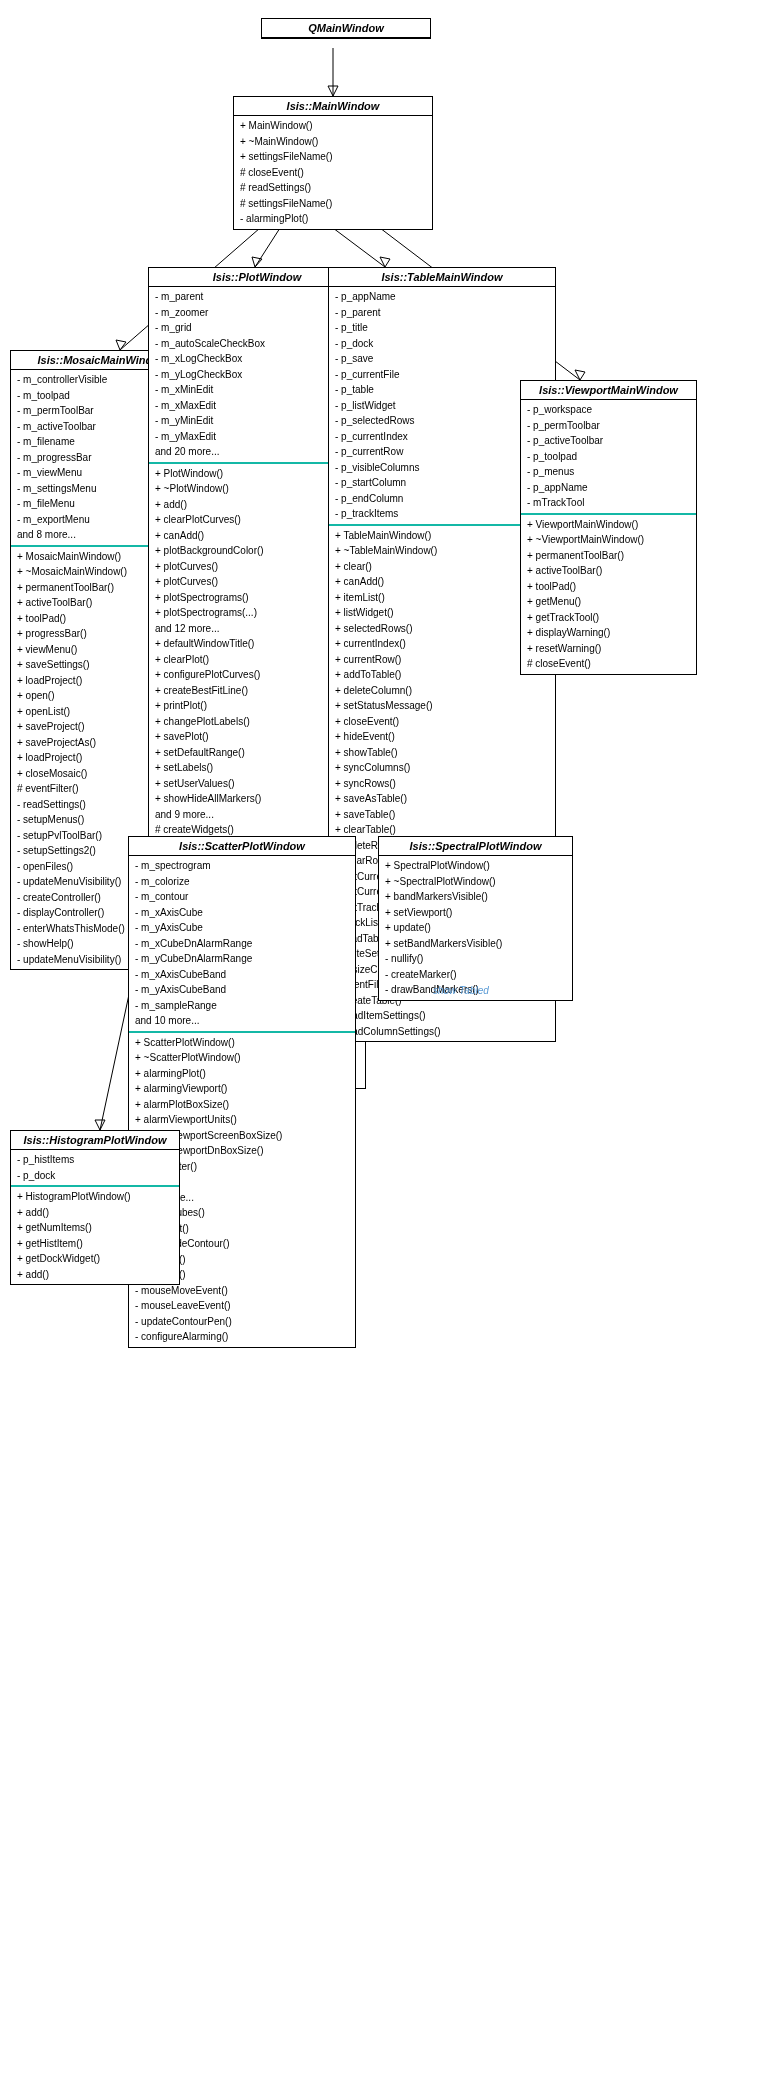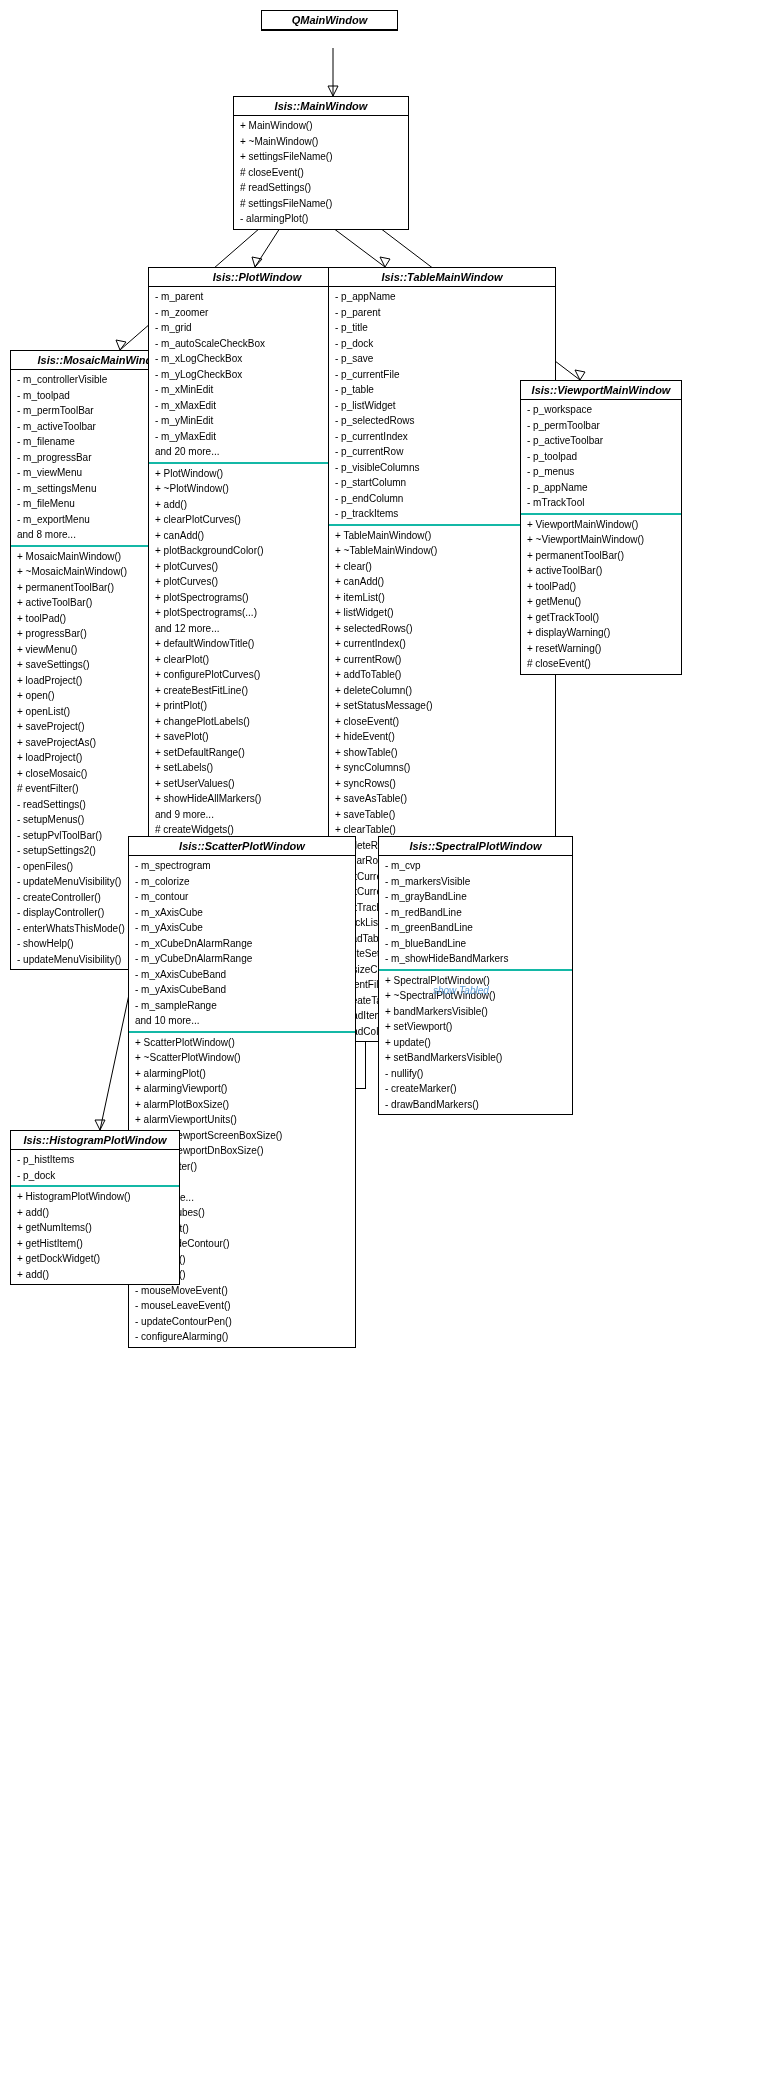--- a/index.html
+++ b/index.html
@@ -91,25 +91,25 @@
     <line x1="300" y1="756" x2="460" y2="836" stroke="#000" stroke-width="1"></line>
     <polygon points="460,836 454,827 464,826" fill="none" stroke="#000" stroke-width="1"></polygon>
 
     <line x1="180" y1="756" x2="100" y2="1130" stroke="#000" stroke-width="1"></line>
     <polygon points="100,1130 95,1120 105,1120" fill="none" stroke="#000" stroke-width="1"></polygon>
 
     <line x1="407" y1="620" x2="407" y2="985" stroke="#5b9bd5" stroke-width="1" stroke-dasharray="4,3"></line>
     <text x="433" y="1002" font-size="10" fill="#5b9bd5" font-style="italic">show Tabled</text>
   </svg>
 
-  <div class="uml-box" style="left:261px; top:10px; width:137px;">
+  <div class="uml-box" style="left:261px; top:18px; width:170px;">
     <div class="box-title">QMainWindow</div>
   </div>
 
-  <div class="uml-box" style="left:233px; top:96px; width:176px;">
+  <div class="uml-box" style="left:233px; top:96px; width:200px;">
     <div class="box-title">Isis::MainWindow</div>
     <div class="box-section">
       <div class="box-item">+ MainWindow()</div>
       <div class="box-item">+ ~MainWindow()</div>
       <div class="box-item">+ settingsFileName()</div>
       <div class="box-item"># closeEvent()</div>
       <div class="box-item"># readSettings()</div>
       <div class="box-item"># settingsFileName()</div>
       <div class="box-item">- alarmingPlot()</div>
     </div>
@@ -269,21 +269,21 @@
       <div class="box-item">+ loadTable()</div>
       <div class="box-item">+ writeSettings()</div>
       <div class="box-item">+ resizeColumn()</div>
       <div class="box-item"># eventFilter()</div>
       <div class="box-item"># createTable()</div>
       <div class="box-item"># readItemSettings()</div>
       <div class="box-item"># readColumnSettings()</div>
     </div>
   </div>
 
-  <div class="uml-box" style="left:520px; top:380px; width:162px;">
+  <div class="uml-box" style="left:520px; top:380px; width:177px;">
     <div class="box-title">Isis::ViewportMainWindow</div>
     <div class="box-section">
       <div class="box-item">- p_workspace</div>
       <div class="box-item">- p_permToolbar</div>
       <div class="box-item">- p_activeToolbar</div>
       <div class="box-item">- p_toolpad</div>
       <div class="box-item">- p_menus</div>
       <div class="box-item">- p_appName</div>
       <div class="box-item">- mTrackTool</div>
     </div>
@@ -336,29 +336,20 @@
       <div class="box-item">- mouseMoveEvent()</div>
       <div class="box-item">- mouseLeaveEvent()</div>
       <div class="box-item">- updateContourPen()</div>
       <div class="box-item">- configureAlarming()</div>
     </div>
   </div>
 
   <div class="uml-box" style="left:378px; top:836px; width:195px;">
     <div class="box-title">Isis::SpectralPlotWindow</div>
     <div class="box-section">
-      <div class="box-item">- m_cvp</div>
-      <div class="box-item">- m_markersVisible</div>
-      <div class="box-item">- m_grayBandLine</div>
-      <div class="box-item">- m_redBandLine</div>
-      <div class="box-item">- m_greenBandLine</div>
-      <div class="box-item">- m_blueBandLine</div>
-      <div class="box-item">- m_showHideBandMarkers</div>
-    </div>
-    <div class="box-section">
       <div class="box-item">+ SpectralPlotWindow()</div>
       <div class="box-item">+ ~SpectralPlotWindow()</div>
       <div class="box-item">+ bandMarkersVisible()</div>
       <div class="box-item">+ setViewport()</div>
       <div class="box-item">+ update()</div>
       <div class="box-item">+ setBandMarkersVisible()</div>
       <div class="box-item">- nullify()</div>
       <div class="box-item">- createMarker()</div>
       <div class="box-item">- drawBandMarkers()</div>
     </div>

